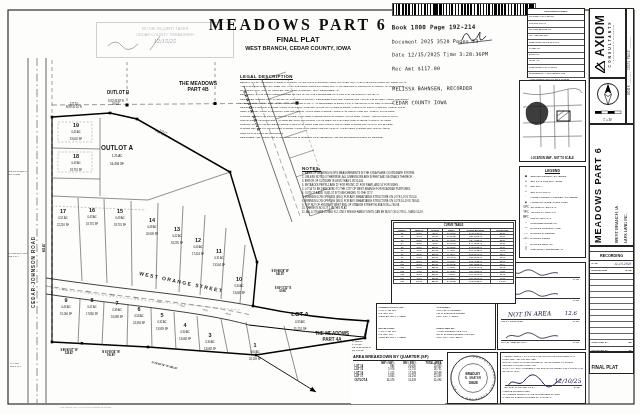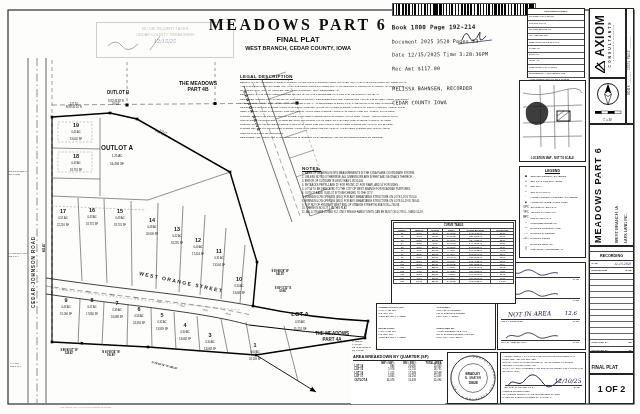--- a/index.html
+++ b/index.html
@@ -300,23 +300,20 @@
         <div class="cred">
           <span>PROJECT NO:</span>
           <span style="font-weight:bold">220051</span>
         </div>
       </div>
   </div>
 
   <div class="panel" style="left:589px;top:352px;width:45px;height:22px;padding:1.5px">
     <span style="font-size:4.6px;font-weight:bold">FINAL PLAT</span>
   </div>
-  <div class="panel" style="left:589px;top:374px;width:45px;height:30px;display:flex;align-items:center;justify-content:center">
-    <span style="font-size:9px;font-weight:bold">1 OF 2</span>
-  </div>
 
   <div class="panel" style="left:519px;top:80px;width:67px;height:82px">
     <svg width="65" height="70">
       <g stroke="#555" stroke-width="0.6" fill="none">
         <line x1="3" y1="26" x2="62" y2="24"></line>
           <line x1="3" y1="42" x2="62" y2="40"></line>
         <line x1="3" y1="56" x2="62" y2="55"></line>
           <line x1="20" y1="4" x2="21" y2="66"></line>
         <line x1="34" y1="4" x2="35" y2="68"></line>
           <line x1="48" y1="8" x2="49" y2="66"></line>

